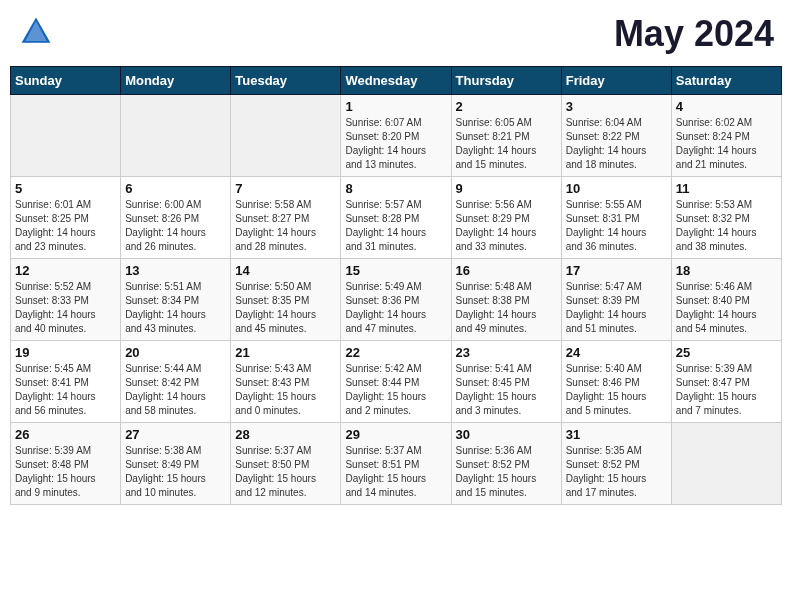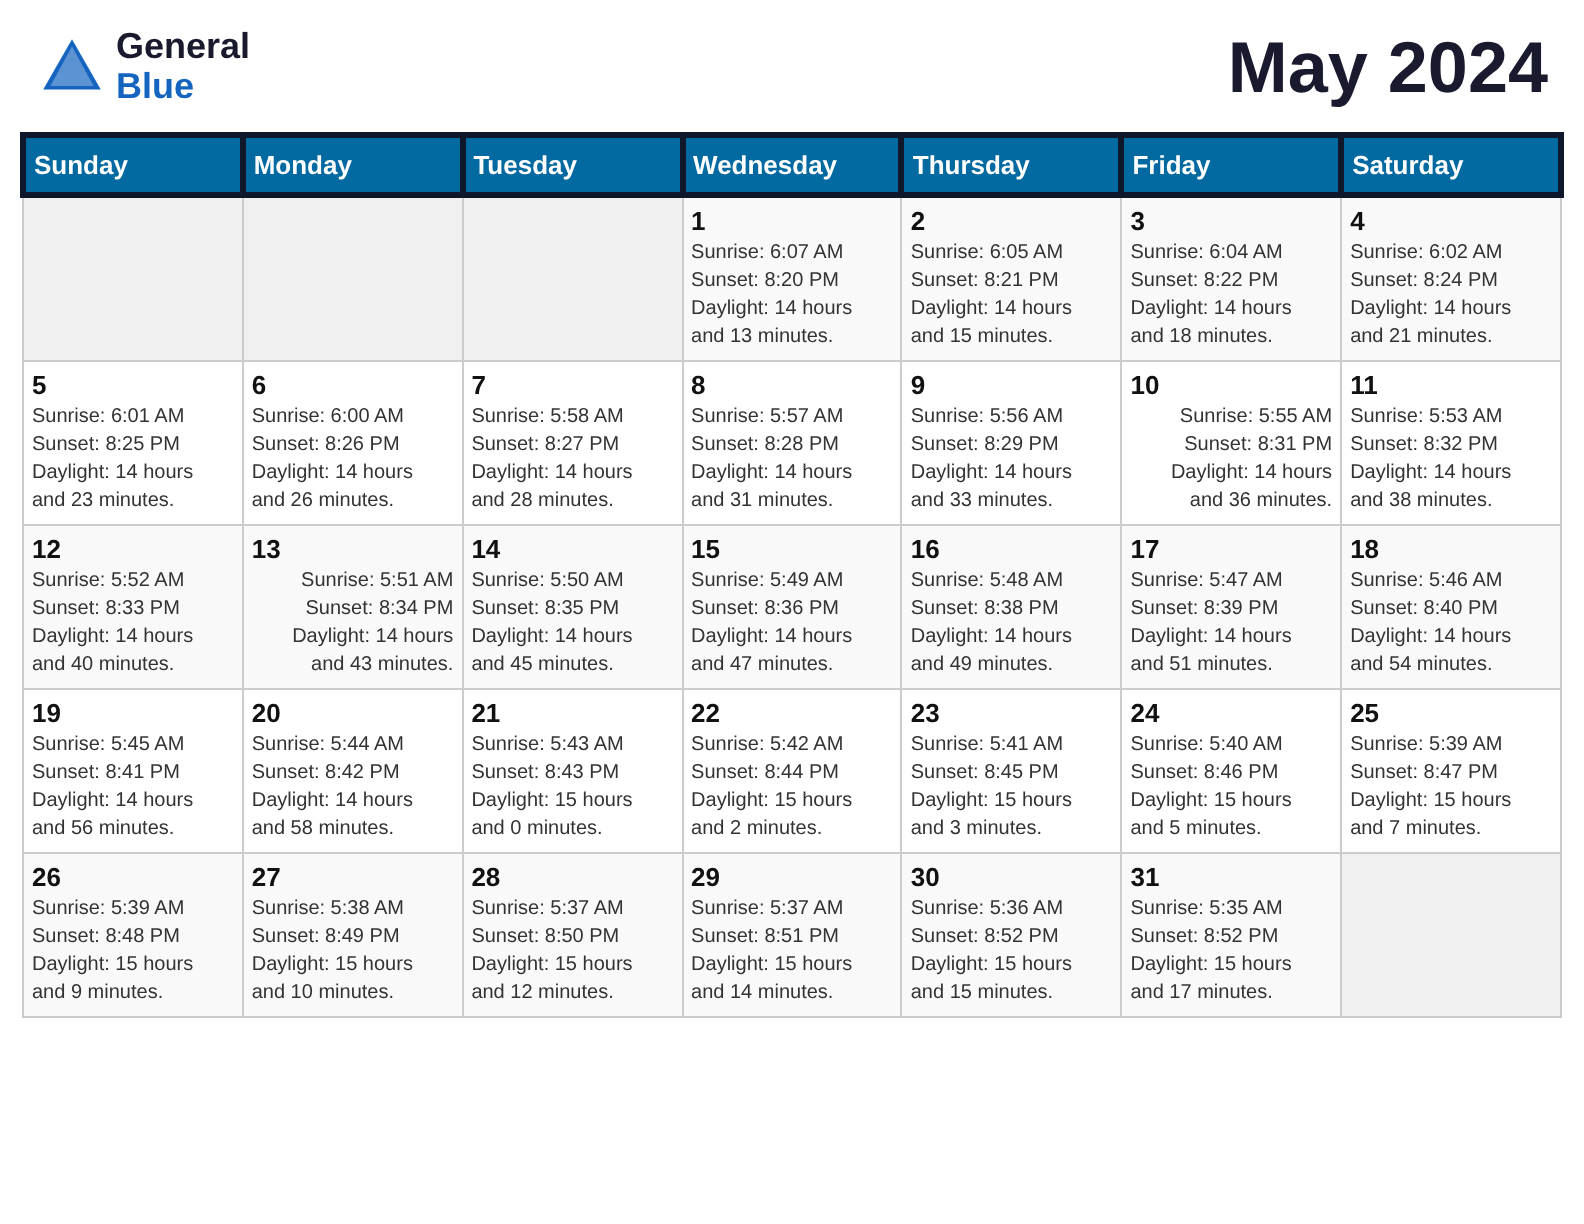--- a/index.html
+++ b/index.html
@@ -53,27 +53,27 @@
     .location {
       font-size: 16px;
       color: #333;
     }
     .calendar {
       width: 100%;
       border-collapse: collapse;
       table-layout: fixed;
     }
     .calendar thead tr th {
-      background-color: #0369a1;
+      background-color: #0c4a6e;
       color: #fff;
       font-size: 13px;
       font-weight: bold;
       padding: 6px 4px;
       text-align: left;
-      border: 3px solid #0f172a;
+      border: 1px solid #0f172a;
     }
     .calendar tbody tr td {
       vertical-align: top;
       border: 1px solid #ccc;
       padding: 4px 4px;
       font-size: 11px;
       color: #333;
       background: #fff;
       height: 80px;
     }
@@ -98,24 +98,20 @@
   </style>
 </head>
 <body>
 
 <div class="header">
   <div class="logo">
     <svg class="logo-icon" viewBox="0 0 40 40" xmlns="http://www.w3.org/2000/svg">
       <polygon points="20,4 36,32 4,32" fill="#1565c0"></polygon>
       <polygon points="20,8 32,30 8,30" fill="#fff" opacity="0.3"></polygon>
     </svg>
-    <div class="logo-text">
-      <span class="logo-general">General</span>
-      <span class="logo-blue">Blue</span>
-    </div>
   </div>
   <div class="title-block">
     <div class="month-year">May 2024</div>
   </div>
 </div>
 
 <table class="calendar">
   <thead>
     <tr>
     <th>Sunday</th>
@@ -192,21 +188,21 @@
         </td>
         <td>
           <span class="day-num">9</span>
           <div class="day-info" style="white-space: pre-line;">Sunrise: 5:56 AM
 Sunset: 8:29 PM
 Daylight: 14 hours
 and 33 minutes.</div>
         </td>
         <td>
           <span class="day-num">10</span>
-          <div class="day-info" style="white-space: pre-line; text-align: right;">Sunrise: 5:55 AM
+          <div class="day-info" style="white-space: pre-line;">Sunrise: 5:55 AM
 Sunset: 8:31 PM
 Daylight: 14 hours
 and 36 minutes.</div>
         </td>
         <td>
           <span class="day-num">11</span>
           <div class="day-info" style="white-space: pre-line;">Sunrise: 5:53 AM
 Sunset: 8:32 PM
 Daylight: 14 hours
 and 38 minutes.</div>
@@ -215,21 +211,21 @@
       <tr>
         <td>
           <span class="day-num">12</span>
           <div class="day-info" style="white-space: pre-line;">Sunrise: 5:52 AM
 Sunset: 8:33 PM
 Daylight: 14 hours
 and 40 minutes.</div>
         </td>
         <td>
           <span class="day-num">13</span>
-          <div class="day-info" style="white-space: pre-line; text-align: right;">Sunrise: 5:51 AM
+          <div class="day-info" style="white-space: pre-line;">Sunrise: 5:51 AM
 Sunset: 8:34 PM
 Daylight: 14 hours
 and 43 minutes.</div>
         </td>
         <td>
           <span class="day-num">14</span>
           <div class="day-info" style="white-space: pre-line;">Sunrise: 5:50 AM
 Sunset: 8:35 PM
 Daylight: 14 hours
 and 45 minutes.</div>

